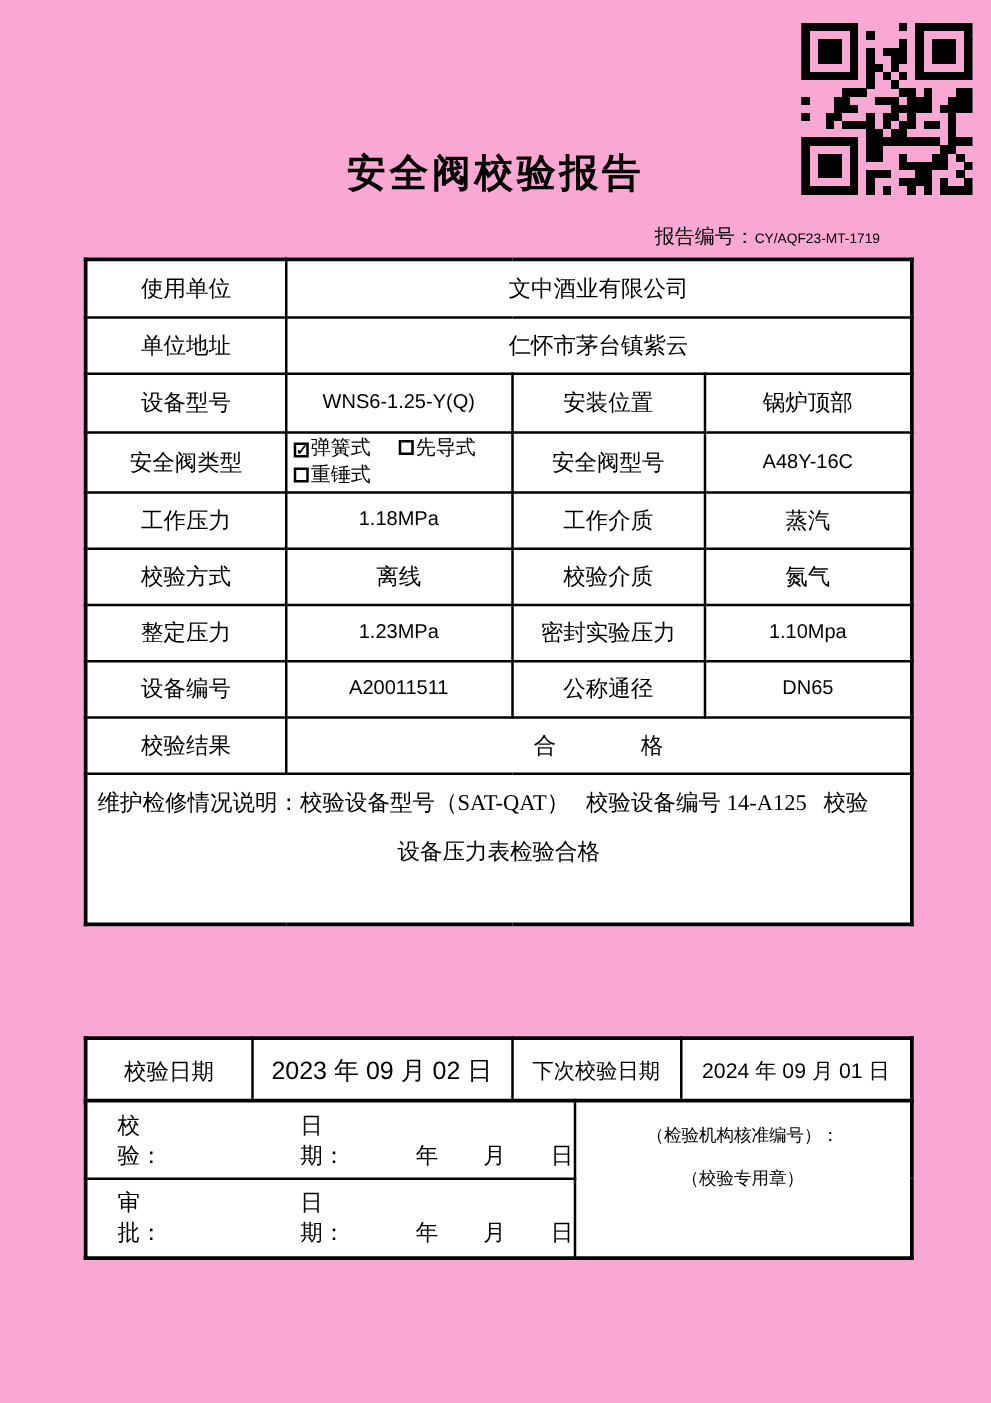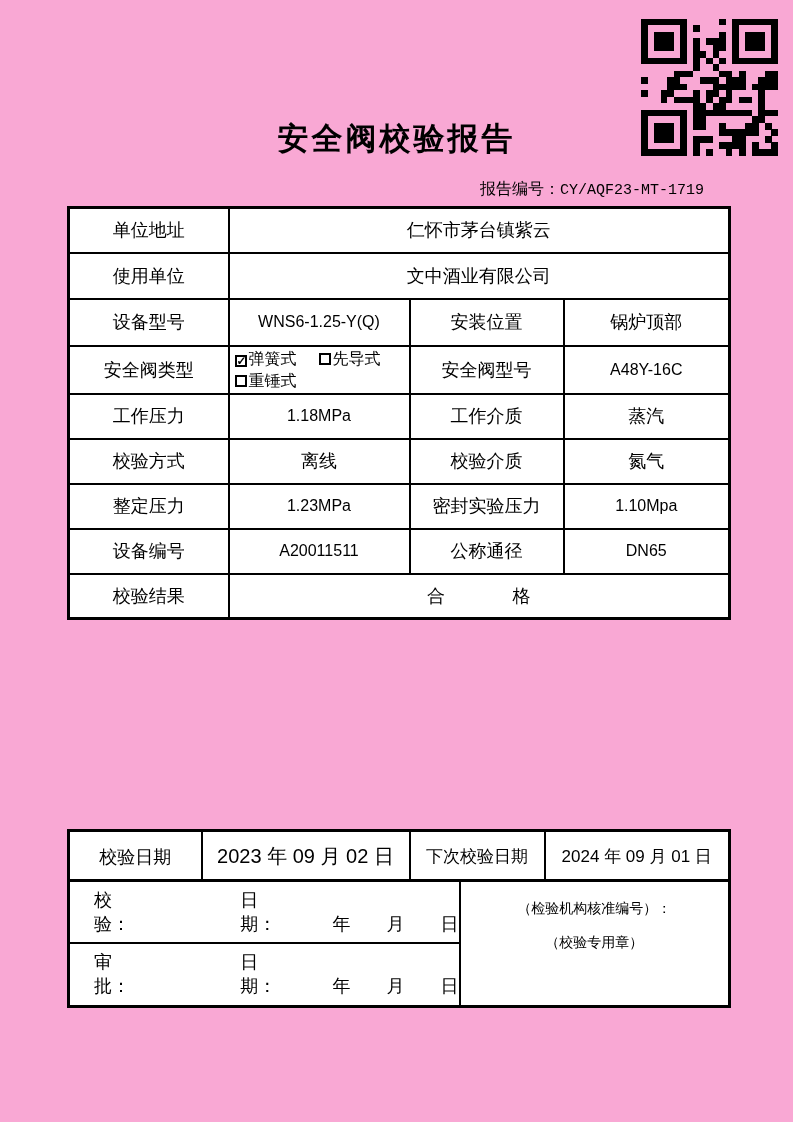--- a/index.html
+++ b/index.html
@@ -10,21 +10,21 @@
     overflow:hidden; margin:0 auto;
   }
   .title {
     position:absolute; top:118px; left:0; width:793px;
     text-align:center; font-size:31px; font-weight:bold; letter-spacing:3px;
   }
   .report-line {
     position:absolute; top:179px; left:68px; width:660px;
     text-align:right; padding-right:24px; font-size:16px;
   }
-  .report-line .no { font-family:Liberation Mono, monospace; font-size:15px; }
+  .report-line .no { font-family:Liberation Sans, sans-serif; font-size:11px; }
   .qr {
     position:absolute; left:641px; top:11px; width:137px; height:152px;
   }
   .qr svg { width:100%; height:100%; shape-rendering:crispEdges; }
 
   table { border-collapse:collapse; table-layout:fixed; position:absolute; background:#fff; }
   table, td { border:2px solid #000; }
   table { border-width:3px; }
   td { text-align:center; vertical-align:middle; overflow:hidden; padding:0; }
 
@@ -293,27 +293,27 @@
   <div class="report-line"><span>报告编号：</span><span class="no">CY/AQF23-MT-1719</span></div>
 
   <table id="tableA">
     <colgroup>
         <col style="width:160px">
         <col style="width:181px">
         <col style="width:154px">
         <col style="width:166px">
       </colgroup>
     <tbody>
-        <tr style="height:45px">
+        <tr style="height:46px">
+      <td class="lbl">使用单位</td>
+      <td class="val-cn" colspan="3">文中酒业有限公司</td>
+    </tr>
+    <tr style="height:45px">
       <td class="lbl">单位地址</td>
       <td class="val-cn" colspan="3">仁怀市茅台镇紫云</td>
-    </tr>
-    <tr style="height:46px">
-      <td class="lbl">使用单位</td>
-      <td class="val-cn" colspan="3">文中酒业有限公司</td>
     </tr>
     <tr style="height:47px">
       <td class="lbl">设备型号</td>
       <td class="val-en">WNS6-1.25-Y(Q)</td>
       <td class="lbl">安装位置</td>
       <td class="val-cn">锅炉顶部</td>
     </tr>
     <tr style="height:48px">
       <td class="lbl">安全阀类型</td>
       <td class="cbline">
@@ -347,20 +347,26 @@
     </tr>
     <tr style="height:45px">
       <td class="lbl">设备编号</td>
       <td class="val-en">A20011511</td>
       <td class="lbl">公称通径</td>
       <td class="val-en">DN65</td>
     </tr>
     <tr style="height:45px">
       <td class="lbl">校验结果</td>
       <td class="val-cn pre" colspan="3">合               格</td>
+    </tr>
+    <tr style="height:121px">
+      <td class="maint" colspan="4">
+        <div class="pre">维护检修情况说明：校验设备型号（SAT-QAT）   校验设备编号 14-A125   校验</div>
+        <div class="l2">设备压力表检验合格</div>
+      </td>
     </tr>
   </tbody>
     </table>
 
   <table id="tableB">
     <colgroup>
         <col style="width:133px">
         <col style="width:208px">
         <col style="width:135px">
         <col style="width:185px">

